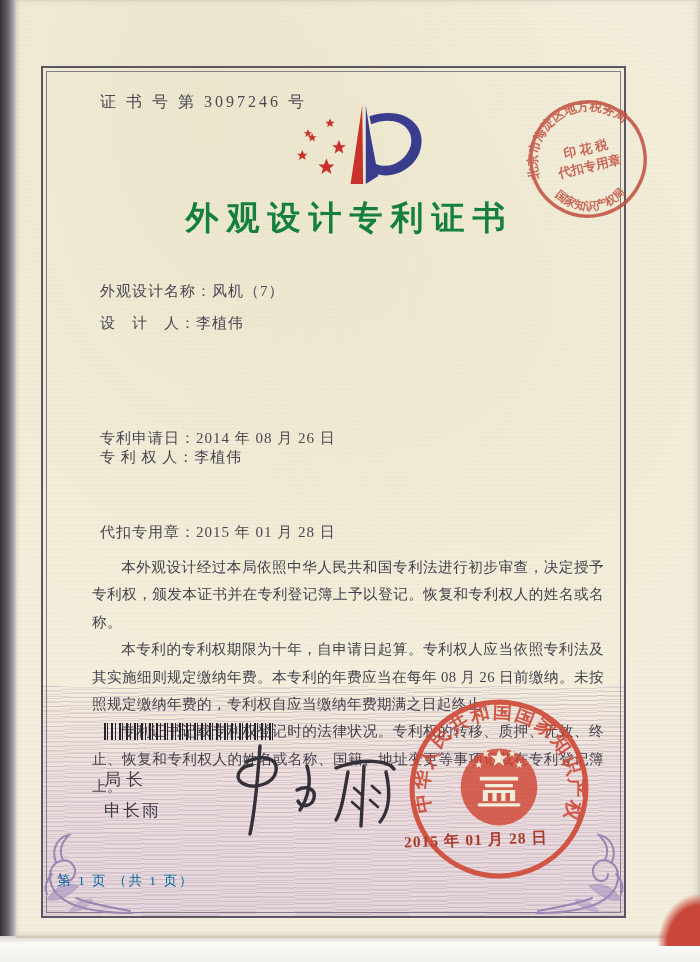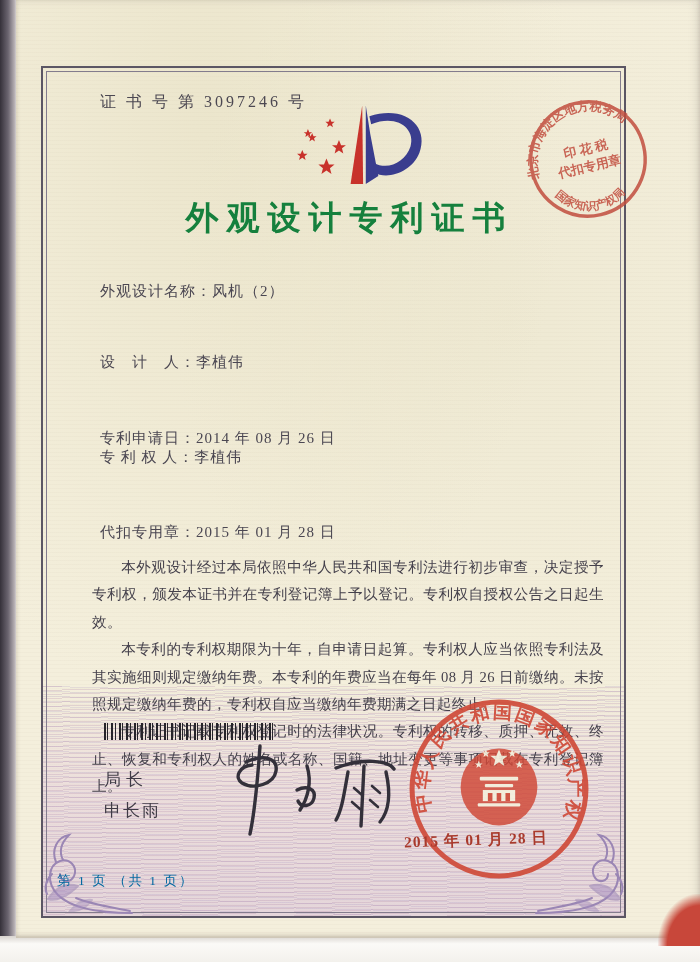--- a/index.html
+++ b/index.html
@@ -48,21 +48,21 @@
 
   .logo { position:absolute; left:272px; top:99px; width:152px; height:96px; }
 
   .stamp-tax { position:absolute; left:508px; top:95px; width:128px; height:128px;
     transform:rotate(-13deg); opacity:.85; }
 
   .title { position:absolute; left:41px; top:196px; width:585px; text-align:center;
     font-size:33px; font-weight:bold; letter-spacing:8px; color:#15803d; }
 
   .field { position:absolute; left:84px; font-size:15px; letter-spacing:1px; color:#4b4752; white-space:nowrap; }
-  .f0 { top:282px; } .f1 { top:353px; } .f2 { top:381px; }
+  .f0 { top:282px; } .f1 { top:314px; } .f2 { top:381px; }
   .f3 { top:429px; } .f4 { top:448px; } .f5 { top:523px; }
 
   .body-text { position:absolute; left:76px; top:554px; width:512px;
     font-size:14.6px; line-height:27.4px; color:#45414c; text-align:justify; letter-spacing:.4px; }
   .body-text p { text-indent:2em; }
 
   .barcode { position:absolute; left:88px; top:723px; width:172px; height:17px;
     background:repeating-linear-gradient(90deg,
       #26242a 0 2px, transparent 2px 3px, #26242a 3px 4px, transparent 4px 7px,
       #26242a 7px 9px, transparent 9px 11px, #26242a 11px 12px, transparent 12px 15px); }
@@ -140,28 +140,28 @@
       </text>
       <text font-size="11.5" fill="#c24e3f" font-weight="bold">
         <textPath href="#taxBot" startOffset="4">国家知识产权局</textPath>
       </text>
       <text x="65" y="59" text-anchor="middle" font-size="13" font-weight="bold" fill="#c24e3f">印 花 税</text>
       <text x="65" y="77" text-anchor="middle" font-size="13" font-weight="bold" fill="#c24e3f">代扣专用章</text>
     </svg>
 
     <div class="title">外观设计专利证书</div>
 
-    <div class="field f0"><span>外观设计名称</span><span>：</span><span>风机（2）</span></div>
+    <div class="field f0"><span>外观设计名称</span><span>：</span><span>风机（7）</span></div>
     <div class="field f1"><span>设　计　人</span><span>：</span><span>李植伟</span></div>
     <div class="field f3"><span>专利申请日</span><span>：</span><span>2014 年 08 月 26 日</span></div>
     <div class="field f4"><span>专 利 权 人</span><span>：</span><span>李植伟</span></div>
     <div class="field f5"><span>代扣专用章</span><span>：</span><span>2015 年 01 月 28 日</span></div>
 
     <div class="body-text">
-      <p>本外观设计经过本局依照中华人民共和国专利法进行初步审查，决定授予专利权，颁发本证书并在专利登记簿上予以登记。专利权自授权公告之日起生效。</p>
+      <p>本外观设计经过本局依照中华人民共和国专利法进行初步审查，决定授予专利权，颁发本证书并在专利登记簿上予以登记。恢复和专利权人的姓名或名称。</p>
       <p>本专利的专利权期限为十年，自申请日起算。专利权人应当依照专利法及其实施细则规定缴纳年费。本专利的年费应当在每年 08 月 26 日前缴纳。未按照规定缴纳年费的，专利权自应当缴纳年费期满之日起终止。</p>
       <p>专利证书记载专利权登记时的法律状况。专利权的转移、质押、无效、终止、恢复和专利权人的姓名或名称、国籍、地址变更等事项记载在专利登记簿上。</p>
     </div>
 
     <div class="barcode"></div>
 
     <div class="signer-title">局长</div>
     <div class="signer-name">申长雨</div>
 
     <svg class="signature" viewBox="0 0 200 102">

